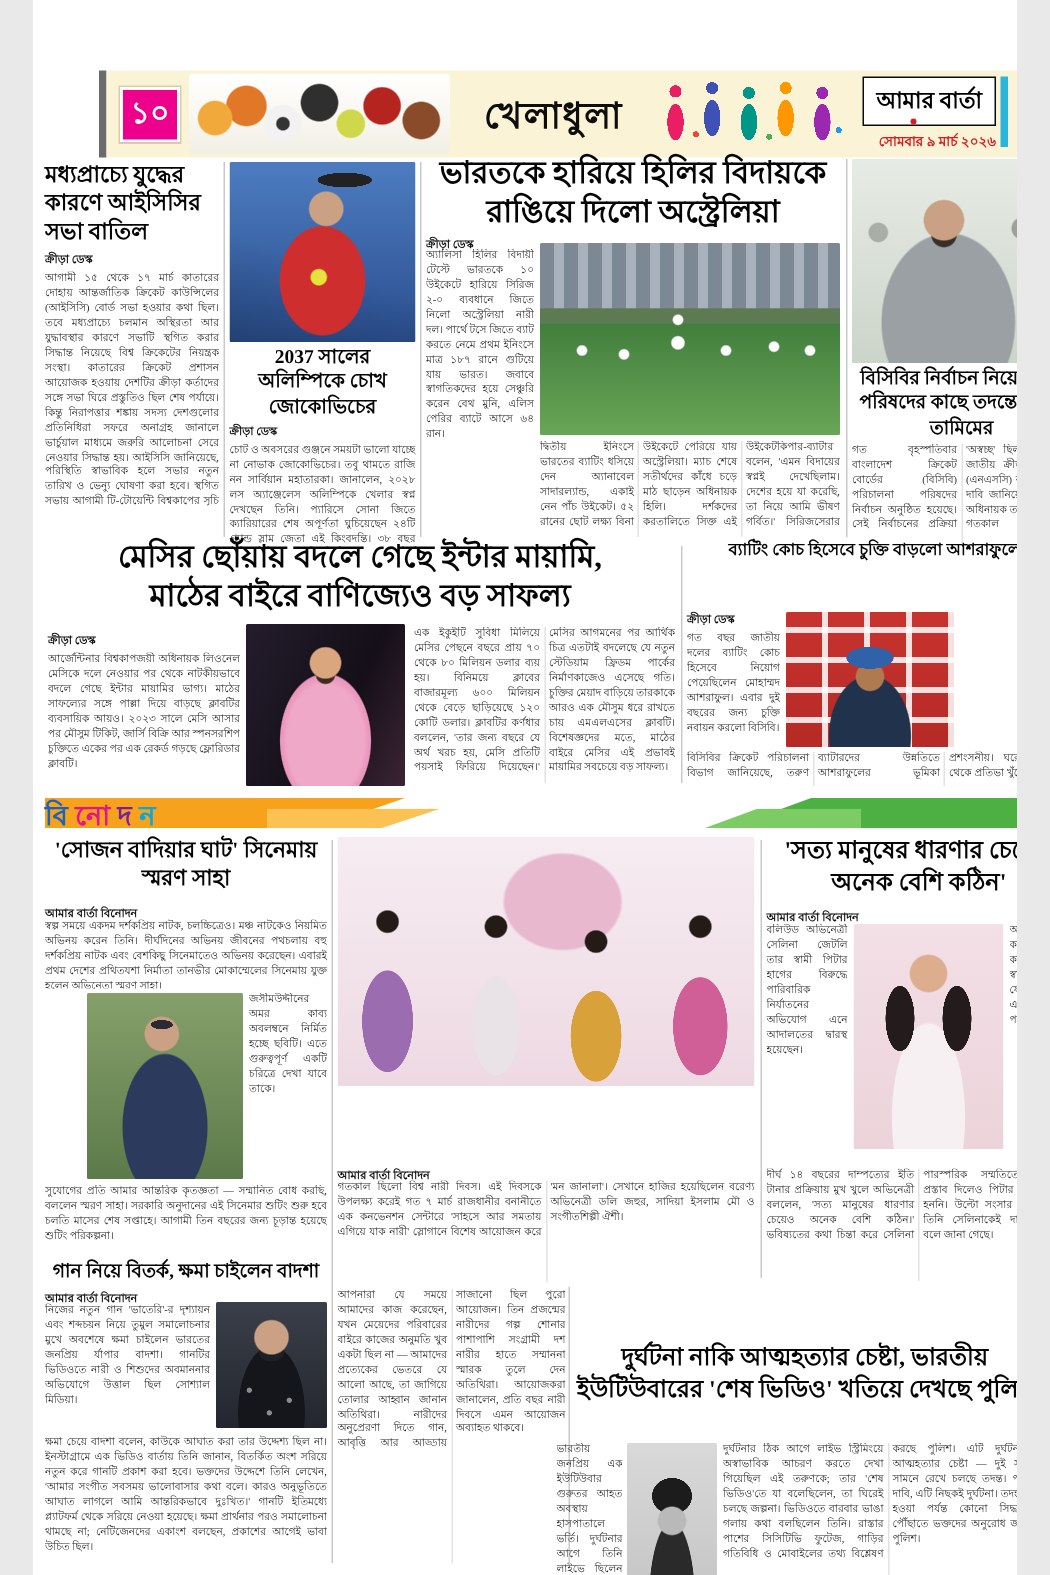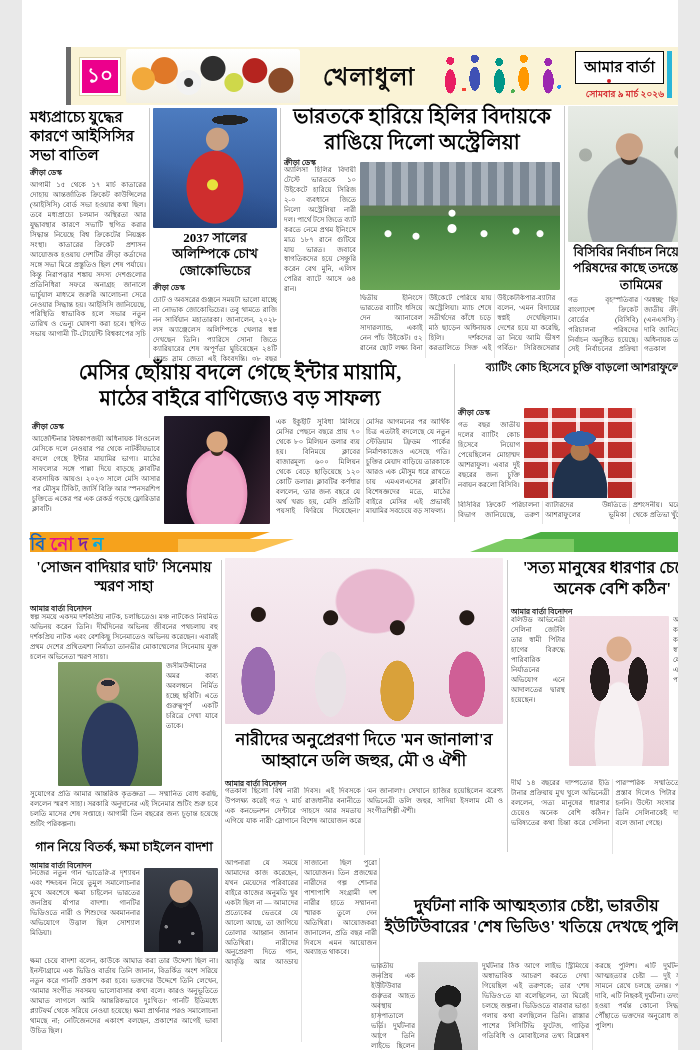--- a/index.html
+++ b/index.html
@@ -311,21 +311,20 @@
     <div class="body abs" id="sojon-bottom">সুযোগের প্রতি আমার আন্তরিক কৃতজ্ঞতা — সম্মানিত বোধ করছি, বললেন স্মরণ সাহা। সরকারি অনুদানের এই সিনেমার শুটিং শুরু হবে চলতি মাসের শেষ সপ্তাহে। আগামী তিন বছরের জন্য চূড়ান্ত হয়েছে শুটিং পরিকল্পনা।</div>
     <div class="headline-md abs" id="badshah-h">গান নিয়ে বিতর্ক, ক্ষমা চাইলেন বাদশা</div>
     <div class="byline abs" id="badshah-byline">আমার বার্তা বিনোদন</div>
     <div class="body abs" id="badshah-side">নিজের নতুন গান 'ভাতেরি'-র দৃশ্যায়ন এবং শব্দচয়ন নিয়ে তুমুল সমালোচনার মুখে অবশেষে ক্ষমা চাইলেন ভারতের জনপ্রিয় র্যাপার বাদশা। গানটির ভিডিওতে নারী ও শিশুদের অবমাননার অভিযোগে উত্তাল ছিল সোশ্যাল মিডিয়া।</div>
     <div class="ph" id="ph-badshah"></div>
     <div class="body abs" id="badshah-bottom">ক্ষমা চেয়ে বাদশা বলেন, কাউকে আঘাত করা তার উদ্দেশ্য ছিল না। ইনস্টাগ্রামে এক ভিডিও বার্তায় তিনি জানান, বিতর্কিত অংশ সরিয়ে নতুন করে গানটি প্রকাশ করা হবে। ভক্তদের উদ্দেশে তিনি লেখেন, 'আমার সংগীত সবসময় ভালোবাসার কথা বলে। কারও অনুভূতিতে আঘাত লাগলে আমি আন্তরিকভাবে দুঃখিত।' গানটি ইতিমধ্যে প্ল্যাটফর্ম থেকে সরিয়ে নেওয়া হয়েছে। ক্ষমা প্রার্থনার পরও সমালোচনা থামছে না; নেটিজেনদের একাংশ বলছেন, প্রকাশের আগেই ভাবা উচিত ছিল।</div>
   </div>
 
   <div class="abs" id="art-monjanala">
     <div class="ph" id="ph-women"></div>
-    <div class="headline-lg abs" id="mon-h">নারীদের অনুপ্রেরণা দিতে 'মন জানালা'র আহ্বানে ডলি জহুর, মৌ ও ঐশী</div>
     <div class="byline abs" id="mon-byline">আমার বার্তা বিনোদন</div>
     <div class="body cols2 abs" id="mon-top">গতকাল ছিলো বিশ্ব নারী দিবস। এই দিবসকে উপলক্ষ্য করেই গত ৭ মার্চ রাজধানীর বনানীতে এক কনভেনশন সেন্টারে 'সাহসে আর সমতায় এগিয়ে যাক নারী' স্লোগানে বিশেষ আয়োজন করে 'মন জানালা'। সেখানে হাজির হয়েছিলেন বরেণ্য অভিনেত্রী ডলি জহুর, সাদিয়া ইসলাম মৌ ও সংগীতশিল্পী ঐশী।</div>
     <div class="body cols2 abs" id="mon-bottom">আপনারা যে সময়ে আমাদের কাজ করেছেন, যখন মেয়েদের পরিবারের বাইরে কাজের অনুমতি খুব একটা ছিল না — আমাদের প্রত্যেকের ভেতরে যে আলো আছে, তা জাগিয়ে তোলার আহ্বান জানান অতিথিরা। নারীদের অনুপ্রেরণা দিতে গান, আবৃত্তি আর আড্ডায় সাজানো ছিল পুরো আয়োজন। তিন প্রজন্মের নারীদের গল্প শোনার পাশাপাশি সংগ্রামী দশ নারীর হাতে সম্মাননা স্মারক তুলে দেন অতিথিরা। আয়োজকরা জানালেন, প্রতি বছর নারী দিবসে এমন আয়োজন অব্যাহত থাকবে।</div>
   </div>
 
   <div class="abs" id="art-celina">
     <div class="headline-lg abs" id="cel-h">'সত্য মানুষের ধারণার চেয়েও অনেক বেশি কঠিন'</div>
     <div class="byline abs" id="cel-byline">আমার বার্তা বিনোদন</div>
     <div class="body abs" id="cel-left">বলিউড অভিনেত্রী সেলিনা জেটলি তার স্বামী পিটার হাগের বিরুদ্ধে পারিবারিক নির্যাতনের অভিযোগ এনে আদালতের দ্বারস্থ হয়েছেন।</div>
     <div class="ph" id="ph-celina"></div>

